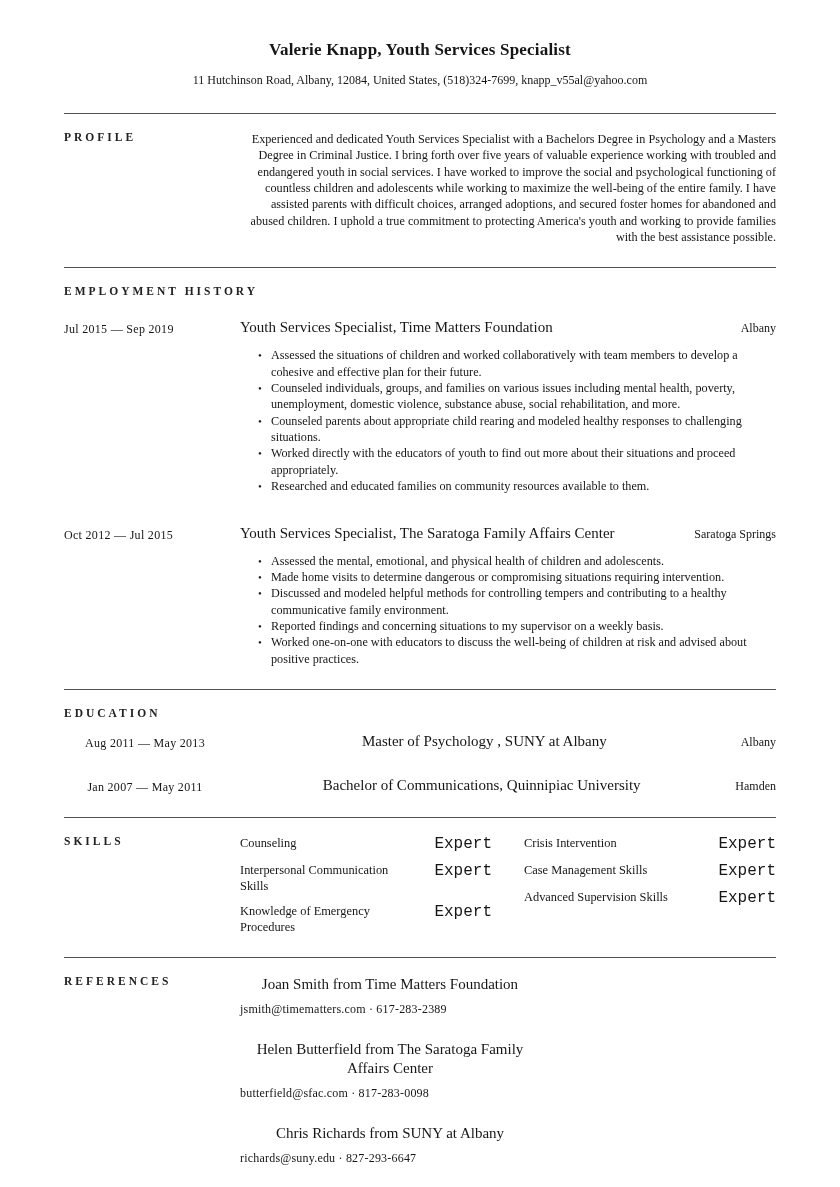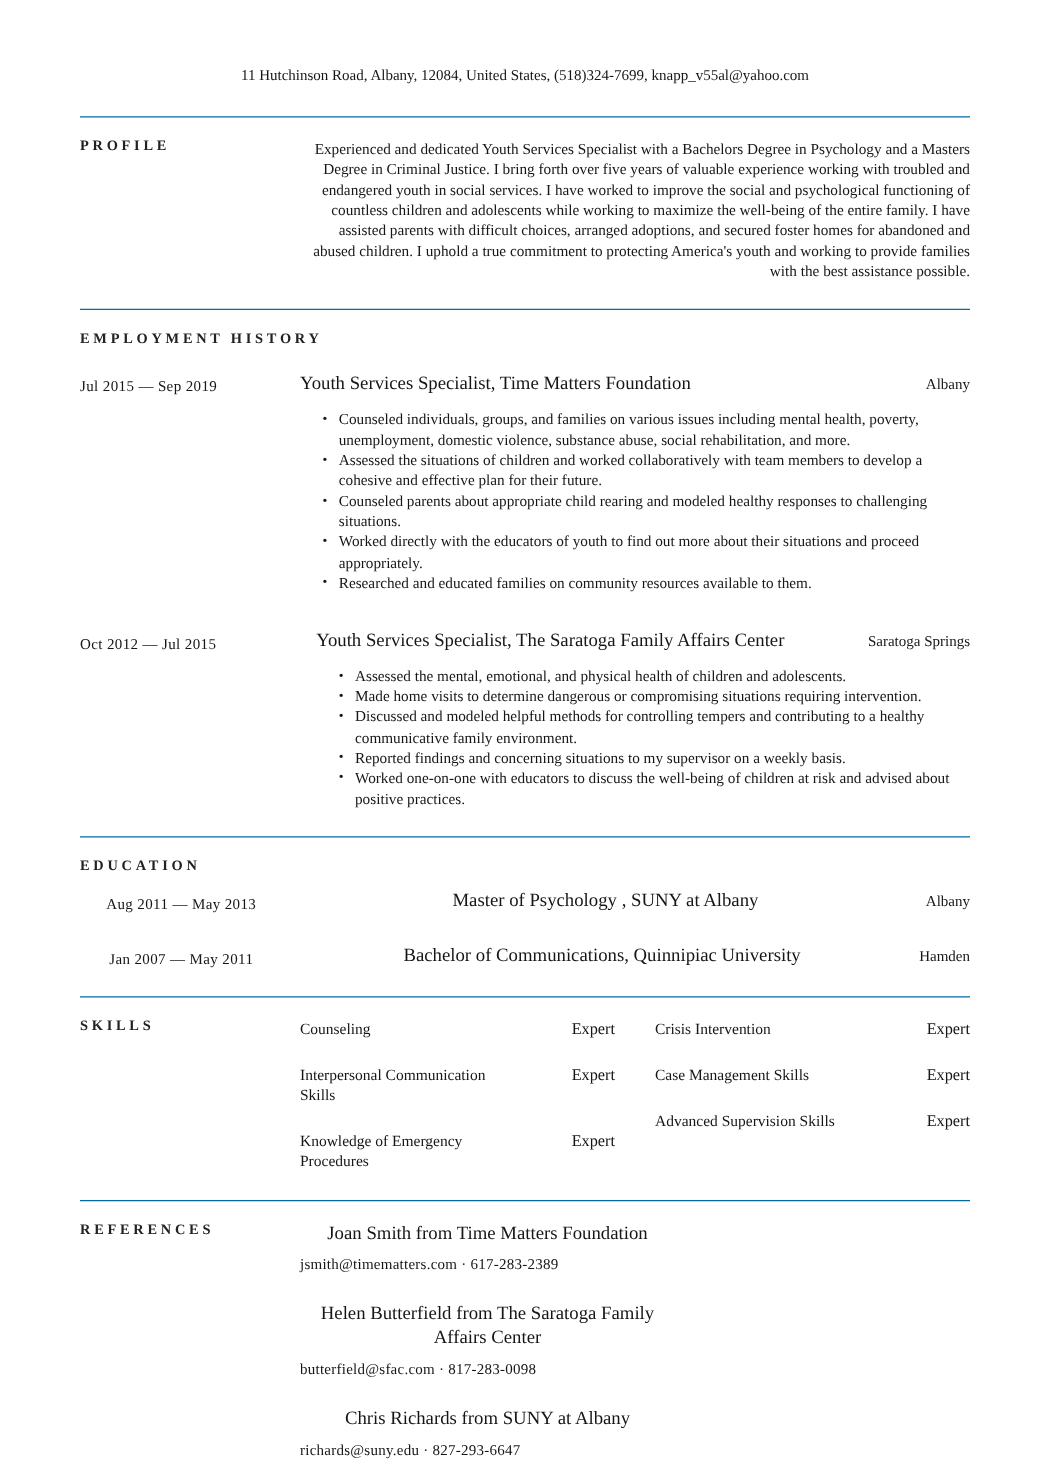--- a/index.html
+++ b/index.html
@@ -35,46 +35,47 @@
 
   .dates { font-size: 12px; padding-top: 3px; white-space: nowrap; letter-spacing: .3px; }
 
   .entry-header { display: flex; align-items: baseline; }
   .entry-title { font-size: 15px; flex: 1 1 auto; padding-right: 12px; }
   .entry-location { font-size: 12px; white-space: nowrap; }
 
   .profile-text { margin: 0; font-size: 12.2px; line-height: 1.34; padding-top: 2px; text-align: right; }
 
   .row.job { margin-top: 22px; }
-  .row.job + .row.job { margin-top: 30px; gap: 13px; }
+  .row.job + .row.job { margin-top: 30px; }
 
   .bullets { margin: 11px 0 0; padding: 0 0 0 18px; list-style: none; }
   .bullets li { position: relative; padding-left: 13px; font-size: 12.2px; line-height: 1.34; }
   .bullets li::before { content: "\2022"; position: absolute; left: 0; top: 1px; font-size: 11px; }
 
   .row.edu { margin-top: 14px; text-align: center; }
   .row.edu + .row.edu { margin-top: 26px; }
 
   .skills-grid { display: flex; gap: 32px; padding-top: 2px; }
-  .skills-col { flex: 1 1 0; display: flex; flex-direction: column; gap: 21px; min-width: 0; }
+  .skills-col { flex: 1 1 0; display: flex; flex-direction: column; gap: 9px; min-width: 0; }
   .skill { display: flex; align-items: flex-start; justify-content: space-between; }
   .skill-name { font-size: 12.4px; line-height: 1.3; max-width: 172px; }
-  .skill-level { font-size: 13px; white-space: nowrap; padding-left: 8px; }
+  .skill-level { font-size: 16px; white-space: nowrap; padding-left: 8px; font-family: Liberation Mono, monospace; }
 
   .reference { margin-bottom: 21px; padding-top: 2px; }
   .reference:last-child { margin-bottom: 0; }
   .ref-name { font-size: 15px; line-height: 1.26; max-width: 300px; text-align: center; }
   .ref-contact { font-size: 12px; margin-top: 8px; letter-spacing: .2px; }
 </style>
 </head>
 <body>
 
 <div class="page">
 
   <header class="header">
+    <div class="name">Valerie Knapp, Youth Services Specialist</div>
     <div class="contact">11 Hutchinson Road, Albany, 12084, United States, (518)324-7699, knapp_v55al@yahoo.com</div>
   </header>
 
   <section class="section">
     <div class="row">
       <div class="left-col">
         <div class="section-label">PROFILE</div>
       </div>
       <div class="content-col">
         <p class="profile-text">Experienced and dedicated Youth Services Specialist with a Bachelors Degree in Psychology and a Masters Degree in Criminal Justice. I bring forth over five years of valuable experience working with troubled and endangered youth in social services. I have worked to improve the social and psychological functioning of countless children and adolescents while working to maximize the well-being of the entire family. I have assisted parents with difficult choices, arranged adoptions, and secured foster homes for abandoned and abused children. I uphold a true commitment to protecting America's youth and working to provide families with the best assistance possible.</p>
@@ -93,22 +94,22 @@
     <div class="row job">
       <div class="left-col">
         <div class="dates">Jul 2015 — Sep 2019</div>
       </div>
       <div class="content-col">
         <div class="entry-header">
           <span class="entry-title">Youth Services Specialist, Time Matters Foundation</span>
           <span class="entry-location">Albany</span>
         </div>
         <ul class="bullets">
+          <li>Assessed the situations of children and worked collaboratively with team members to develop a cohesive and effective plan for their future.</li>
           <li>Counseled individuals, groups, and families on various issues including mental health, poverty, unemployment, domestic violence, substance abuse, social rehabilitation, and more.</li>
-          <li>Assessed the situations of children and worked collaboratively with team members to develop a cohesive and effective plan for their future.</li>
           <li>Counseled parents about appropriate child rearing and modeled healthy responses to challenging situations.</li>
           <li>Worked directly with the educators of youth to find out more about their situations and proceed appropriately.</li>
           <li>Researched and educated families on community resources available to them.</li>
         </ul>
       </div>
     </div>
 
     <div class="row job">
       <div class="left-col">
         <div class="dates">Oct 2012 — Jul 2015</div>

